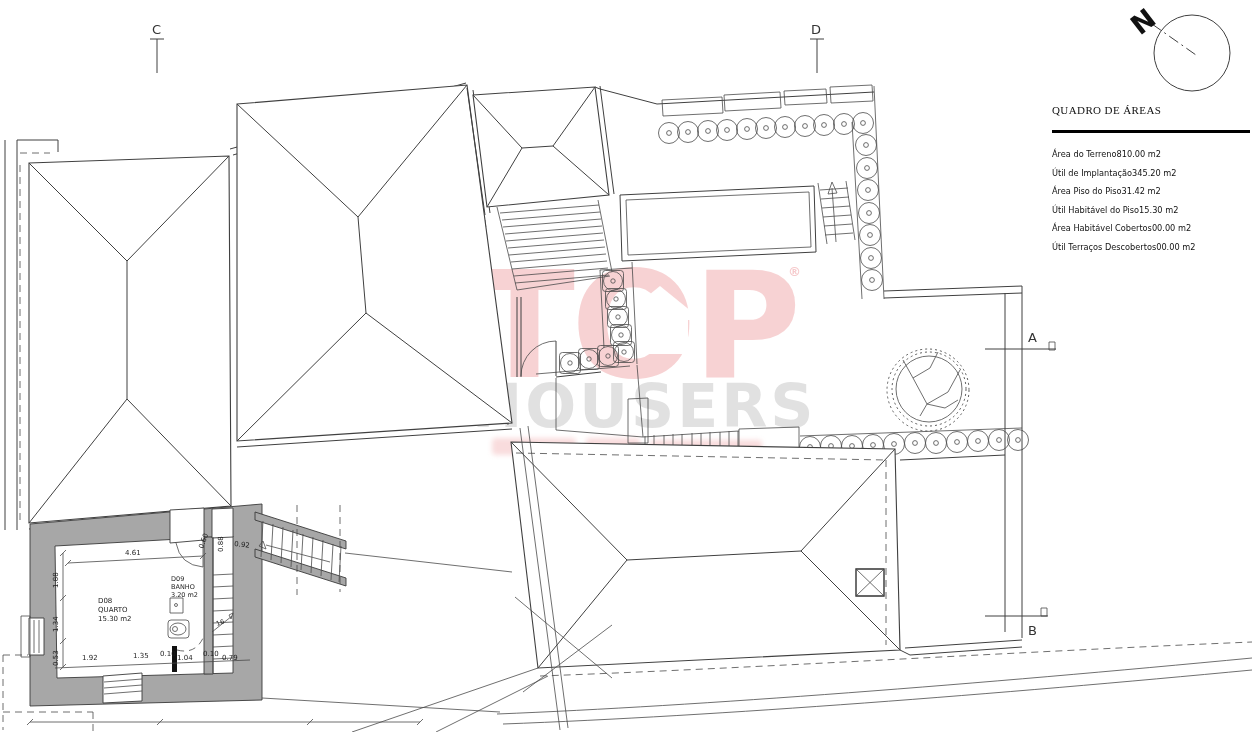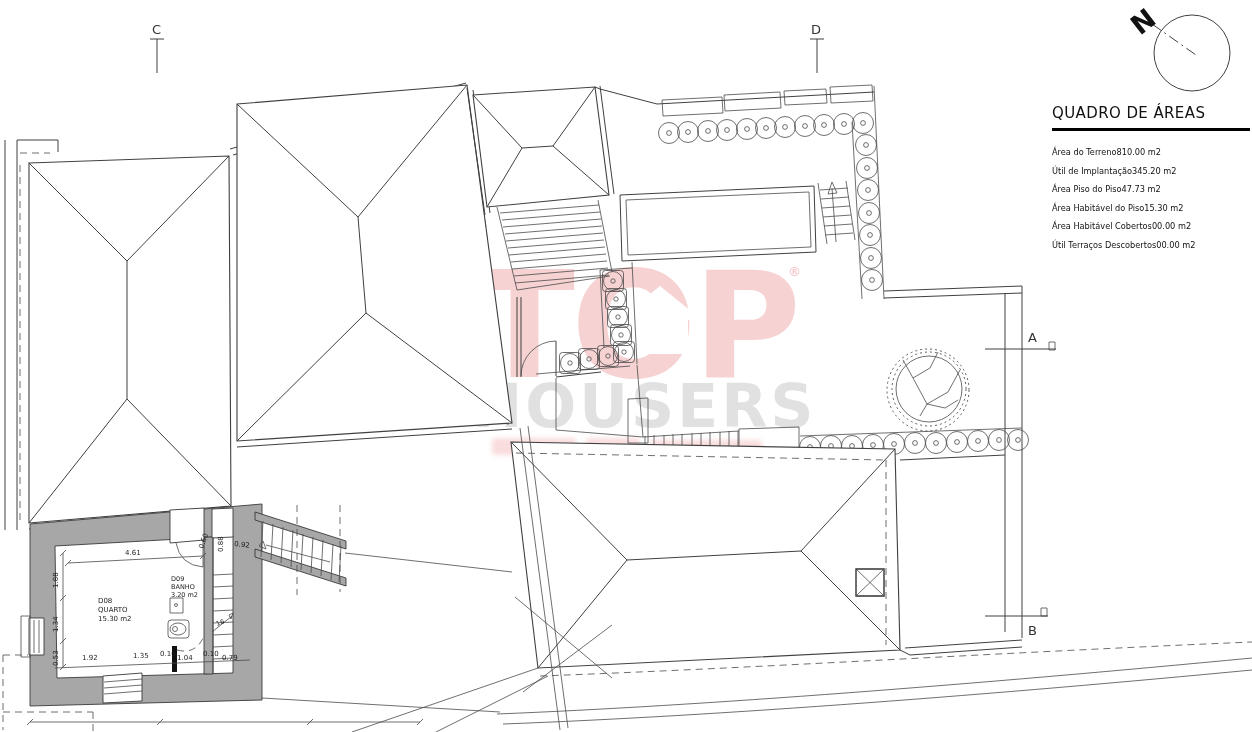--- a/index.html
+++ b/index.html
@@ -27,21 +27,21 @@
   .white{fill:#ffffff;stroke:#3a3a3a;stroke-width:0.9;}
   .dash{stroke-dasharray:7 5;}
   .dashdot{stroke-dasharray:11 4 2 4;}
   .scrib{stroke:#4a4a4a;stroke-width:0.9;fill:none;stroke-dasharray:2 3;}
   text{fill:#1d1d1d;}
   .t7{font-size:7px;} .t65{font-size:6.5px;}
   .tmark{font-size:13px;fill:#333;}
   .tnorth{font-size:27px;font-weight:bold;fill:#111;}
   
   .quadro{position:absolute;left:1052px;top:104px;width:198px;z-index:3;color:#111;}
-  .quadro .title{font-size:15px;letter-spacing:0.4px;padding-bottom:6px;}
+  .quadro .title{font-size:11px;letter-spacing:0.4px;padding-bottom:14px;font-family:Liberation Serif, serif;}
   .quadro .rule{height:3px;background:#000;margin-bottom:12px;}
   .quadro .row{display:flex;justify-content:flex-start;font-size:8.2px;
                line-height:18.6px;white-space:nowrap;}
 </style>
 </head>
 <body>
 
 <div class="canvas">
 
   <div class="wm wm-top">TOP</div>
@@ -329,24 +329,24 @@
     <div class="row">
       <span>Área do Terreno</span>
       <span>810.00 m2</span>
     </div>
     <div class="row">
       <span>Útil de Implantação</span>
       <span>345.20 m2</span>
     </div>
     <div class="row">
       <span>Área Piso do Piso</span>
-      <span>47.73 m2</span>
-    </div>
-    <div class="row">
-      <span>Área Habitável do Piso</span>
+      <span>31.42 m2</span>
+    </div>
+    <div class="row">
+      <span>Útil Habitável do Piso</span>
       <span>15.30 m2</span>
     </div>
     <div class="row">
       <span>Área Habitável Cobertos</span>
       <span>00.00 m2</span>
     </div>
     <div class="row">
       <span>Útil Terraços Descobertos</span>
       <span>00.00 m2</span>
     </div>

